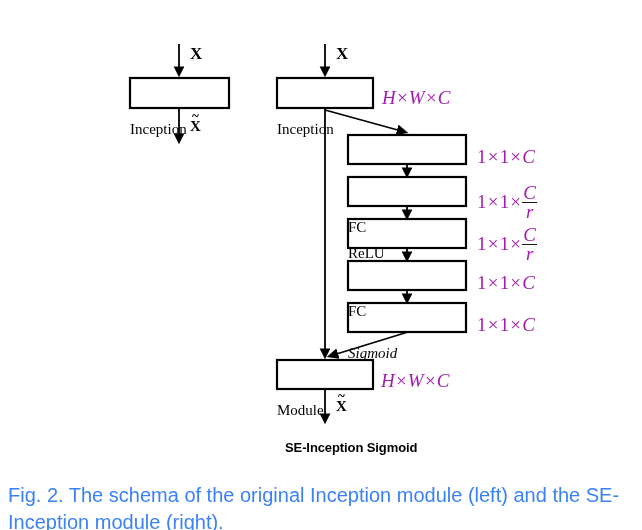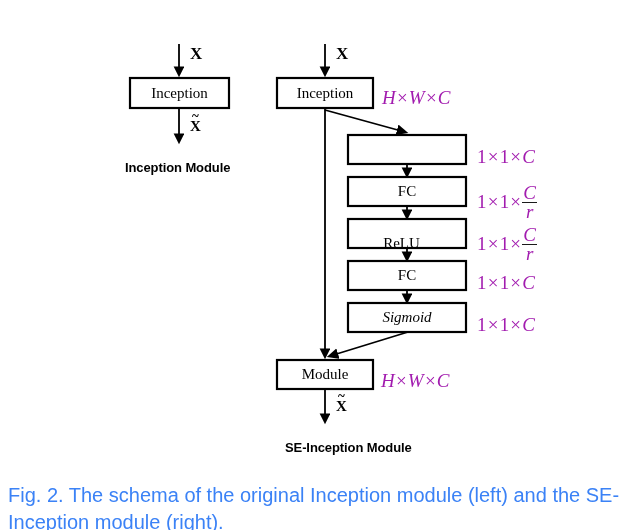--- a/index.html
+++ b/index.html
@@ -27,22 +27,23 @@
   }
   .ov {
     position: absolute;
     white-space: nowrap;
   }
   
   .box-label {
     font-family: "Liberation Serif", serif;
     font-size: 15px;
     color: #000;
-    text-align: center;
+    text-align: left;
     line-height: 1;
+    margin-top: 36px;
   }
   
   .dim {
     font-family: "Liberation Serif", serif;
     font-style: italic;
     font-size: 19px;
     color: #a21caf;
     letter-spacing: 0.2px;
   }
   .dim .num {
@@ -166,42 +167,41 @@
   <div class="ov tensor" style="left:190px; top:44px;">X</div>
 
   <div class="ov box-label" style="left:130px; top:86px; width:99px;">Inception</div>
 
   <div class="ov" style="left:190px; top:117px;">
     <span class="tensor-tilde">
       <span class="tl">~</span><span>X</span>
     </span>
   </div>
 
-  <div class="ov module-caption" style="left:125px; top:160px;">Inception Module</div>
 
   <div class="ov tensor" style="left:336px; top:44px;">X</div>
 
   <div class="ov box-label" style="left:277px; top:86px; width:96px;">Inception</div>
 
   <div class="ov dim" style="left:382px; top:87px;">
     <span>H</span><span class="op">×</span><span>W</span><span class="op">×</span><span>C</span>
   </div>
 
 
   <div class="ov dim" style="left:477px; top:146px;">
     <span class="num">1</span><span class="op">×</span><span class="num">1</span><span class="op">×</span><span>C</span>
   </div>
 
   <div class="ov box-label" style="left:348px; top:184px; width:118px;">FC</div>
 
   <div class="ov dim" style="left:477px; top:185px;">
     <span class="num">1</span><span class="op">×</span><span class="num">1</span><span class="op">×</span><span class="frac"><span class="num-top">C</span><span class="num-bot">r</span></span>
   </div>
 
-  <div class="ov box-label" style="left:348px; top:236px; width:107px;">ReLU</div>
+  <div class="ov box-label" style="left:348px; top:210px; width:107px;">ReLU</div>
 
   <div class="ov dim" style="left:477px; top:227px;">
     <span class="num">1</span><span class="op">×</span><span class="num">1</span><span class="op">×</span><span class="frac"><span class="num-top">C</span><span class="num-bot">r</span></span>
   </div>
 
   <div class="ov box-label" style="left:348px; top:268px; width:118px;">FC</div>
 
   <div class="ov dim" style="left:477px; top:272px;">
     <span class="num">1</span><span class="op">×</span><span class="num">1</span><span class="op">×</span><span>C</span>
   </div>
@@ -217,17 +217,17 @@
   <div class="ov dim" style="left:381px; top:370px;">
     <span>H</span><span class="op">×</span><span>W</span><span class="op">×</span><span>C</span>
   </div>
 
   <div class="ov" style="left:336px; top:397px;">
     <span class="tensor-tilde">
       <span class="tl">~</span><span>X</span>
     </span>
   </div>
 
-  <div class="ov module-caption" style="left:285px; top:440px;">SE-Inception Module</div>
+  <div class="ov module-caption" style="left:285px; top:440px;">SE-Inception Sigmoid</div>
 
 </div>
 
 <div id="figure-caption">Fig. 2. The schema of the original Inception module (left) and the SE-Inception module (right).</div>
 
 </body></html>

